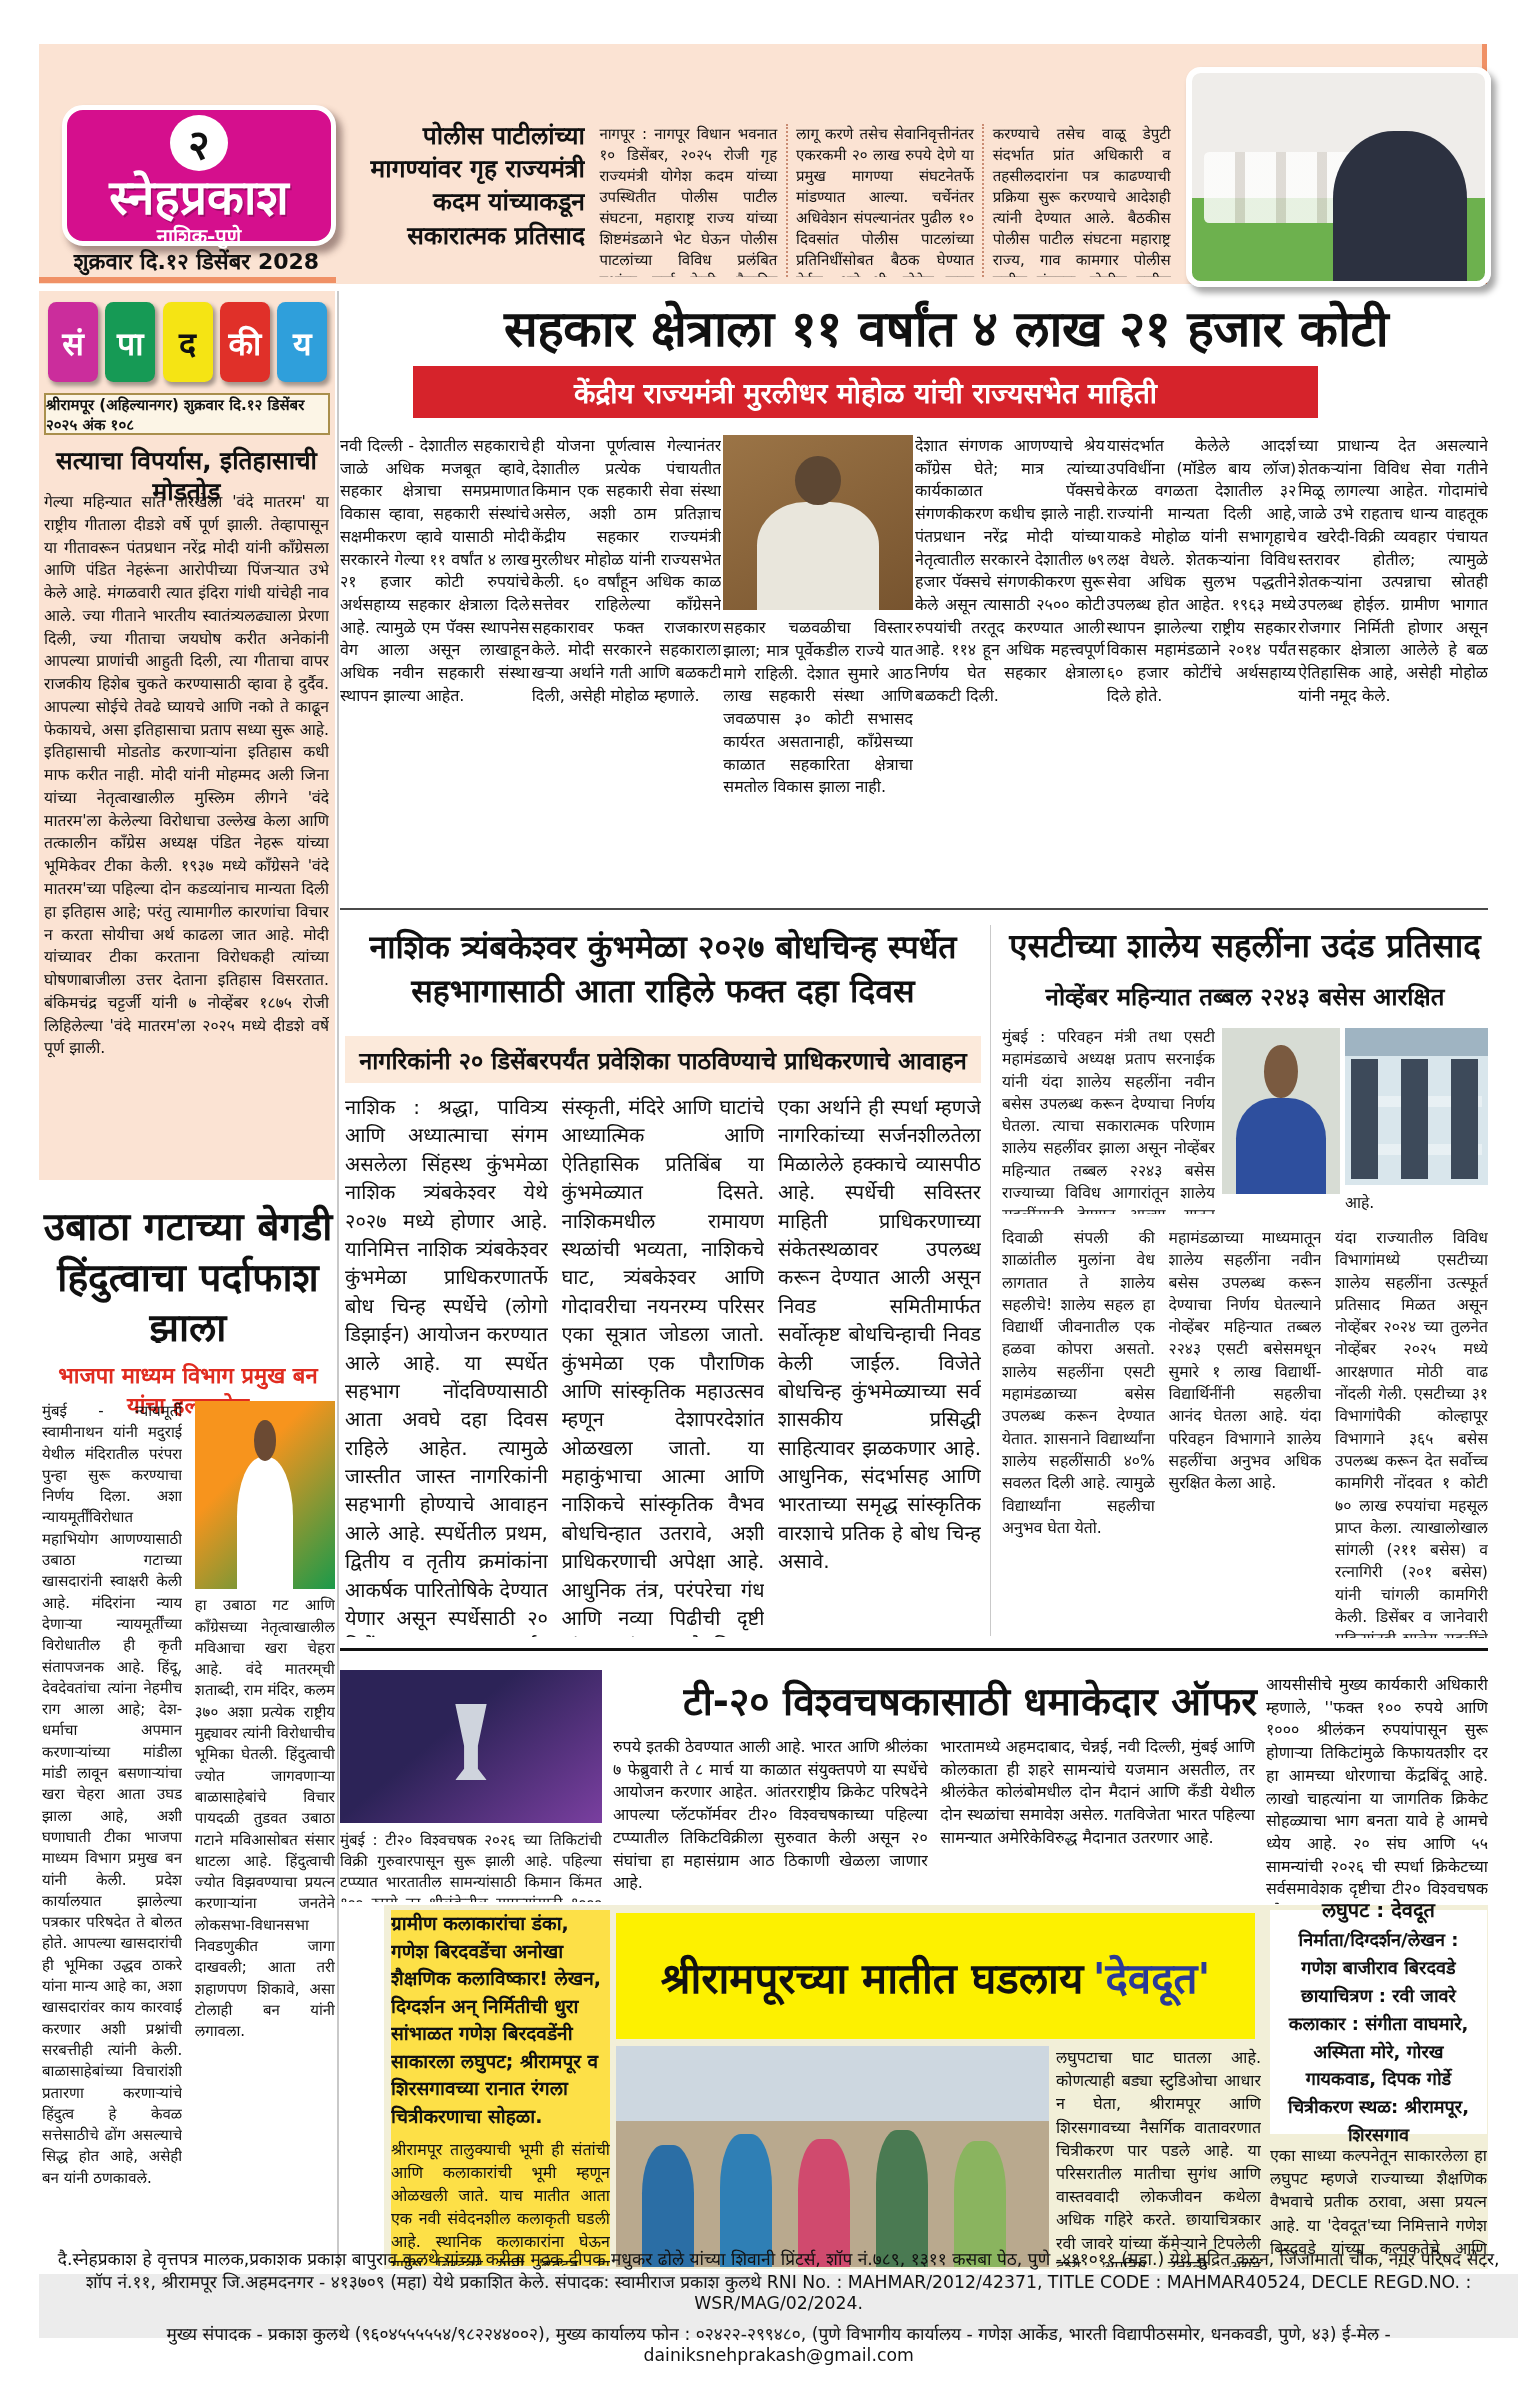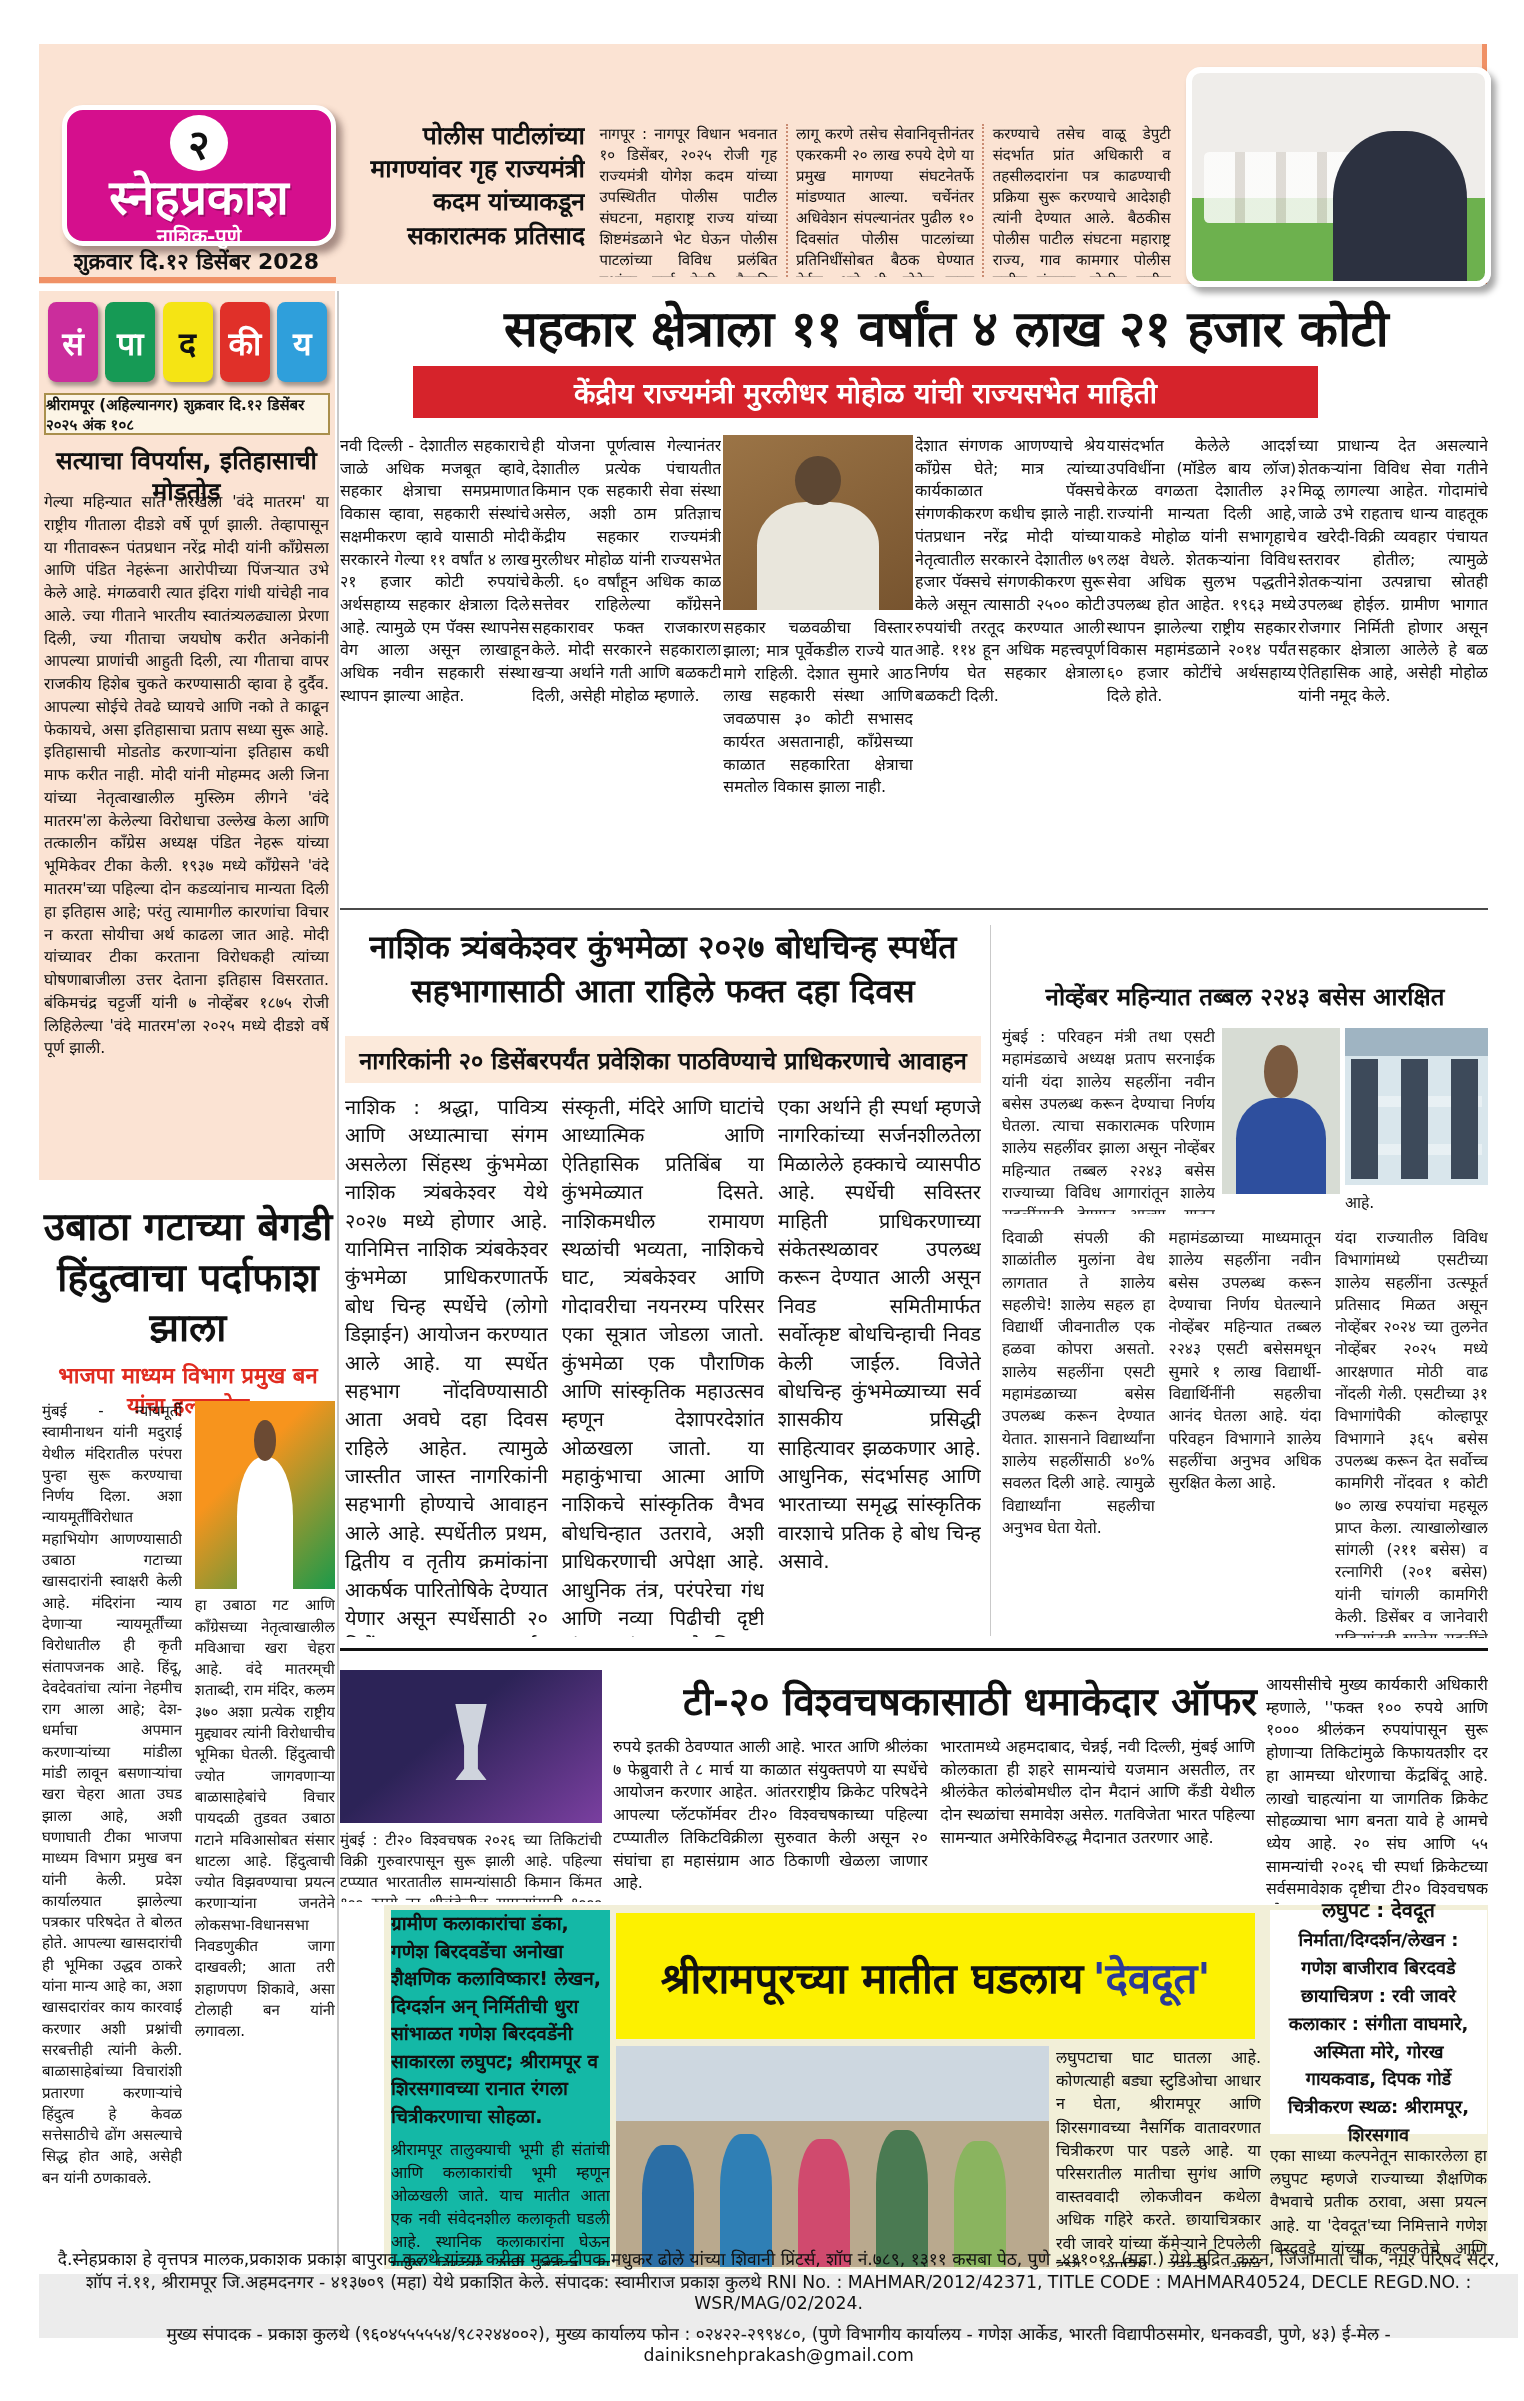--- a/index.html
+++ b/index.html
@@ -48,21 +48,21 @@
   
   .ub-head{font-size:39px;font-weight:800;text-align:center;line-height:1.3;}
   .ub-sub{font-size:22px;font-weight:bold;color:#e02b1f;text-align:center;}
   .cols2{display:flex;gap:12.6px;}
   .cols2 .c{flex:1;font-size:15px;line-height:1.42;text-align:justify;overflow:hidden;}
   
   .t20-head{font-size:39px;font-weight:800;}
   .caption{font-size:15px;line-height:1.4;text-align:justify;overflow:hidden;}
   
   .dev-bg{background:#f2efd8;}
-  .cream-box{background:#14b8a6;font-size:16px;line-height:1.45;}
+  .cream-box{background:#fde047;font-size:16px;line-height:1.45;}
   .cream-box .lead{font-weight:bold;font-size:19px;line-height:1.45;}
   .yellow-banner{background:#fdf100;display:flex;align-items:center;justify-content:center;
                  font-size:42px;font-weight:800;}
   .yellow-banner .hl{color:#2b3a96;margin-left:9.4px;}
   .credits{background:#fff;display:flex;flex-direction:column;align-items:center;justify-content:center;
            font-size:18px;font-weight:bold;line-height:1.55;text-align:center;}
   
   .imprint{background:#ececec;display:flex;flex-direction:column;justify-content:center;gap:9.4px;
            font-size:17.3px;text-align:center;padding:0 15.7px;}
   .vline{background:#c9c9c9;}
@@ -169,20 +169,21 @@
     <span>नागरिकांनी २० डिसेंबरपर्यंत प्रवेशिका पाठविण्याचे प्राधिकरणाचे आवाहन</span>
   </div>
   <div class="abs cols3" style="left:345px;top:1093px;width:636px;height:544px;">
     <div class="c">नाशिक : श्रद्धा, पावित्र्य आणि अध्यात्माचा संगम असलेला सिंहस्थ कुंभमेळा नाशिक त्र्यंबकेश्वर येथे २०२७ मध्ये होणार आहे. यानिमित्त नाशिक त्र्यंबकेश्वर कुंभमेळा प्राधिकरणातर्फे बोध चिन्ह स्पर्धेचे (लोगो डिझाईन) आयोजन करण्यात आले आहे. या स्पर्धेत सहभाग नोंदविण्यासाठी आता अवघे दहा दिवस राहिले आहेत. त्यामुळे जास्तीत जास्त नागरिकांनी सहभागी होण्याचे आवाहन आले आहे. स्पर्धेतील प्रथम, द्वितीय व तृतीय क्रमांकांना आकर्षक पारितोषिके देण्यात येणार असून स्पर्धेसाठी २० डिसेंबर, २०२५ पर्यंत प्रवेशिका पाठविता येणार आहेत.</div>
     <div class="c">संस्कृती, मंदिरे आणि घाटांचे आध्यात्मिक आणि ऐतिहासिक प्रतिबिंब या कुंभमेळ्यात दिसते. नाशिकमधील रामायण स्थळांची भव्यता, नाशिकचे घाट, त्र्यंबकेश्वर आणि गोदावरीचा नयनरम्य परिसर एका सूत्रात जोडला जातो. कुंभमेळा एक पौराणिक आणि सांस्कृतिक महाउत्सव म्हणून देशापरदेशांत ओळखला जातो. या महाकुंभाचा आत्मा आणि नाशिकचे सांस्कृतिक वैभव बोधचिन्हात उतरावे, अशी प्राधिकरणाची अपेक्षा आहे. आधुनिक तंत्र, परंपरेचा गंध आणि नव्या पिढीची दृष्टी यांचा संगम बोधचिन्हात साधावा.</div>
     <div class="c">एका अर्थाने ही स्पर्धा म्हणजे नागरिकांच्या सर्जनशीलतेला मिळालेले हक्काचे व्यासपीठ आहे. स्पर्धेची सविस्तर माहिती प्राधिकरणाच्या संकेतस्थळावर उपलब्ध करून देण्यात आली असून निवड समितीमार्फत सर्वोत्कृष्ट बोधचिन्हाची निवड केली जाईल. विजेते बोधचिन्ह कुंभमेळ्याच्या सर्व शासकीय प्रसिद्धी साहित्यावर झळकणार आहे. आधुनिक, संदर्भासह आणि भारताच्या समृद्ध सांस्कृतिक वारशाचे प्रतिक हे बोध चिन्ह असावे.</div>
   </div>
 
   <div class="abs vline" style="left:990px;top:925px;width:1px;height:711px;"></div>
 
+  <div class="abs st-head" style="left:1002px;top:922px;width:486px;">एसटीच्या शालेय सहलींना उदंड प्रतिसाद</div>
   <div class="abs st-sub" style="left:1002px;top:979px;width:486px;">नोव्हेंबर महिन्यात तब्बल २२४३ बसेस आरक्षित</div>
 
   <div class="abs just" style="left:1002px;top:1026px;width:213px;height:188px;font-size:15.7px;line-height:1.42;">मुंबई : परिवहन मंत्री तथा एसटी महामंडळाचे अध्यक्ष प्रताप सरनाईक यांनी यंदा शालेय सहलींना नवीन बसेस उपलब्ध करून देण्याचा निर्णय घेतला. त्याचा सकारात्मक परिणाम शालेय सहलींवर झाला असून नोव्हेंबर महिन्यात तब्बल २२४३ बसेस राज्याच्या विविध आगारांतून शालेय सहलींसाठी देण्यात आल्या. यातून महामंडळाला २० कोटी ८५ लाखांचा महसूल प्राप्त झाला</div>
   <div class="abs photo ph-minister" style="left:1222px;top:1028px;width:118px;height:166px;position:absolute;">
     <div class="body"></div>
     <div class="head"></div>
   </div>
   <div class="abs photo ph-bus" style="left:1345px;top:1028px;width:143px;height:157px;position:absolute;">
     <div class="seats"></div>
   </div>

